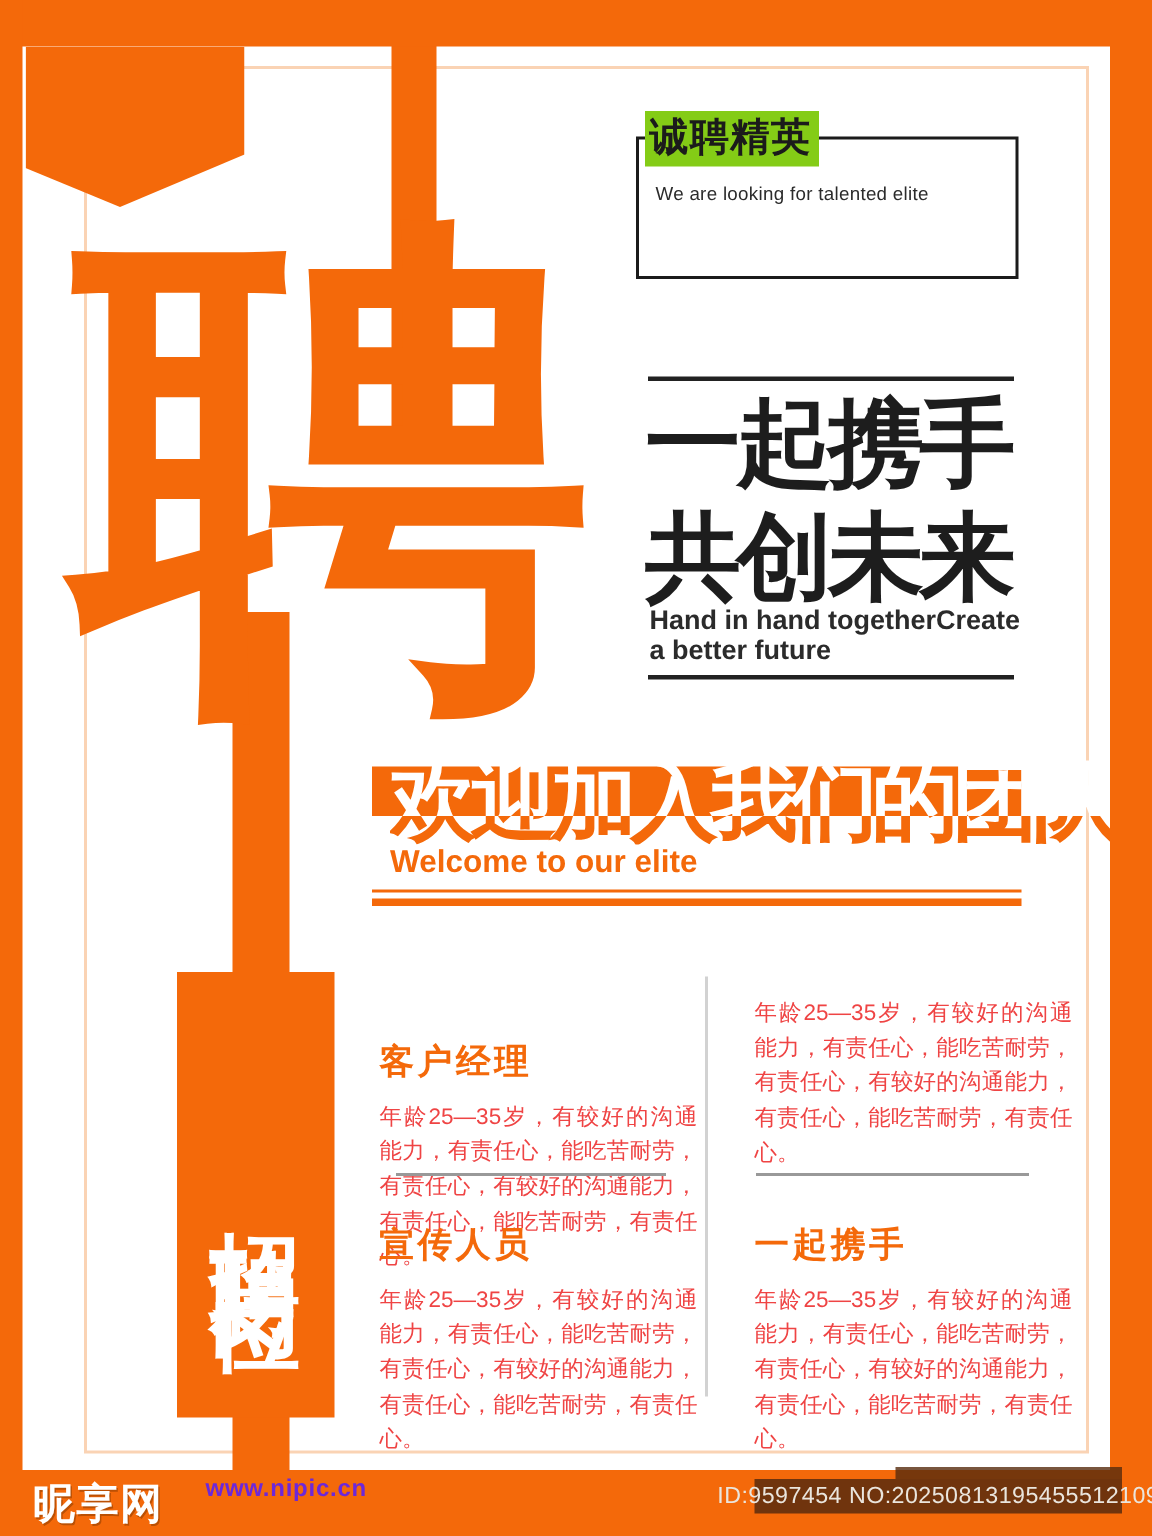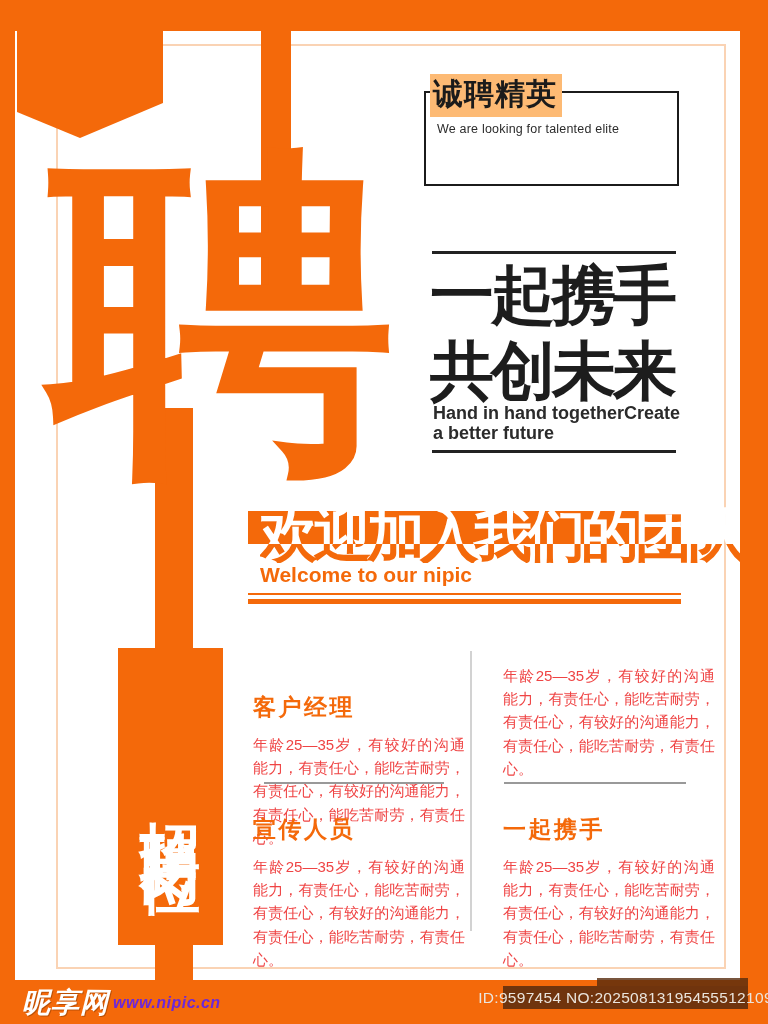--- a/index.html
+++ b/index.html
@@ -18,21 +18,21 @@
     clip-path:polygon(0 0, 146px 0, 146px 72px, 63px 107px, 0 81px);}
   .stem-top    {left:261px; top:0; width:30px; height:290px; background:#F4690A; z-index:2;}
   .stem-bottom {left:155px; top:408px; width:38px; height:572px; background:#F4690A; z-index:2;}
   .big-char    {left:50px; top:140px; font-size:345px; line-height:1; font-weight:700; color:#F4690A; z-index:2;}
   .side-box    {left:118px; top:648px; width:105px; height:297px; background:#F4690A; z-index:3;
     display:flex; align-items:center; justify-content:center;}
   .side-text   {writing-mode:vertical-rl; text-orientation:upright; font-size:60px; font-weight:800;
     color:#ffffff; letter-spacing:12px; line-height:105px;}
   
   .hbox-rect   {left:424px; top:91px; width:255px; height:95px; border:2px solid #1B1B1B; box-sizing:border-box; z-index:3;}
-  .hbox-title  {left:430px; top:74px; background:#fdba74; padding:0 5px 2px 3px; font-size:30px; font-weight:900;
+  .hbox-title  {left:430px; top:74px; background:#84cc16; padding:0 5px 2px 3px; font-size:26px; font-weight:900;
     letter-spacing:1px; color:#1B1B1B; z-index:3; white-space:nowrap;}
   .hbox-sub    {left:434px; top:122px; background:#fff; padding:0 3px; font-size:12.5px; font-weight:400;
     letter-spacing:.2px; color:#2B2B2B; z-index:3; white-space:nowrap;}
   .hbox-lines  {left:497px; top:143px; width:176px; background:#fff; padding:3px 0 3px 5px; font-size:27px;
     font-weight:900; line-height:31px; color:#1B1B1B; z-index:3; white-space:nowrap;}
   
   .rule-top    {left:432px; top:251px; width:244px; height:3px; background:#222; z-index:3;}
   .slogan-cn   {left:430px; top:257px; font-size:64px; font-weight:900; line-height:76px; letter-spacing:-3px;
     color:#1D1D1D; z-index:3; white-space:nowrap;}
   .slogan-en   {left:433px; top:404px; font-size:18px; font-weight:600; line-height:19.5px; color:#2B2B2B; z-index:3;}
@@ -50,21 +50,21 @@
   .job-cell    {width:215px; z-index:3;}
   .job-c1r1{left:253px; top:692px;} .job-c2r1{left:503px; top:654px;}
   .job-c1r2{left:253px; top:814px;} .job-c2r2{left:503px; top:814px;}
   .job-title   {font-size:23px; font-weight:800; letter-spacing:2.5px; color:#F4690A; white-space:nowrap;}
   .job-desc    {margin-top:10px; width:212px; font-size:15px; line-height:23.2px; color:#ef4444; text-align:justify;}
   .jobs-vline  {left:470px; top:651px; width:2px; height:280px; background:#D2D2D2; z-index:3;}
   .job-hline1  {left:264px; top:782px; width:180px; height:2px; background:#999; z-index:3;}
   .job-hline2  {left:504px; top:782px; width:182px; height:2px; background:#999; z-index:3;}
   
   .footer-bar  {left:0; top:980px; width:768px; height:44px; background:#F4690A; z-index:5;}
-  .brand       {left:22px; top:984px; display:flex; align-items:center; gap:4px; font-style:italic; z-index:6;}
+  .brand       {left:22px; top:984px; display:flex; align-items:flex-start; gap:28px; z-index:6;}
   .brand-name  {font-size:28px; font-weight:900; color:#fff; letter-spacing:1px; text-shadow:1px 1px 0 rgba(140,60,0,.55);}
   .brand-url   {font-size:16px; font-weight:700; color:#6d28d9; letter-spacing:.5px;}
   .id-tab      {left:597px; top:978px; width:151px; height:8px; background:rgba(86,42,12,.8); z-index:6;}
   .id-badge    {left:503px; top:986px; width:245px; height:23px; background:rgba(88,44,14,.85); color:#EAE5DD;
     display:flex; align-items:center; justify-content:center; font-size:15.5px; letter-spacing:.3px; z-index:6; white-space:nowrap;}
 </style>
 </head>
 <body>
 
 <div class="poster">
@@ -97,21 +97,21 @@
     <div>一起携手</div>
     <div>共创未来</div>
   </div>
   <div class="abs rule-bottom"></div>
 
   <div class="abs team-bar"></div>
   <div class="abs team-wrap">
     <div class="abs team-title team-white">欢迎加入我们的团队</div>
     <div class="abs team-title team-orange">欢迎加入我们的团队</div>
   </div>
-  <div class="abs team-sub">Welcome to our nipic</div>
+  <div class="abs team-sub">Welcome to our elite</div>
   <div class="abs team-rule-thin"></div>
   <div class="abs team-rule-thick"></div>
 
   <div class="abs job-cell job-c1r1">
     <div class="job-title">客户经理</div>
     <div class="job-desc">年龄25—35岁，有较好的沟通能力，有责任心，能吃苦耐劳，有责任心，有较好的沟通能力，有责任心，能吃苦耐劳，有责任心。</div>
   </div>
   <div class="abs job-cell job-c2r1">
     <div class="job-desc">年龄25—35岁，有较好的沟通能力，有责任心，能吃苦耐劳，有责任心，有较好的沟通能力，有责任心，能吃苦耐劳，有责任心。</div>
   </div>

